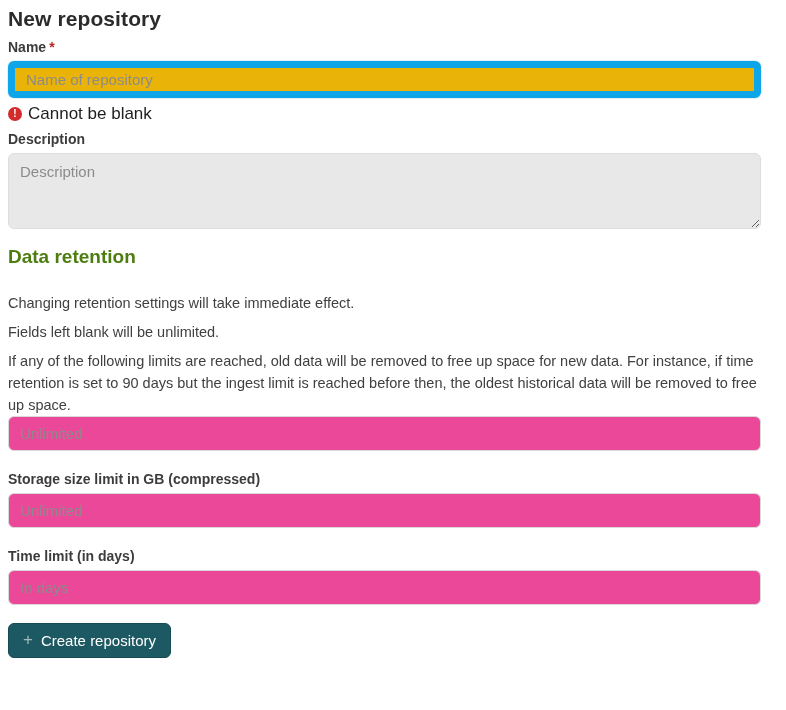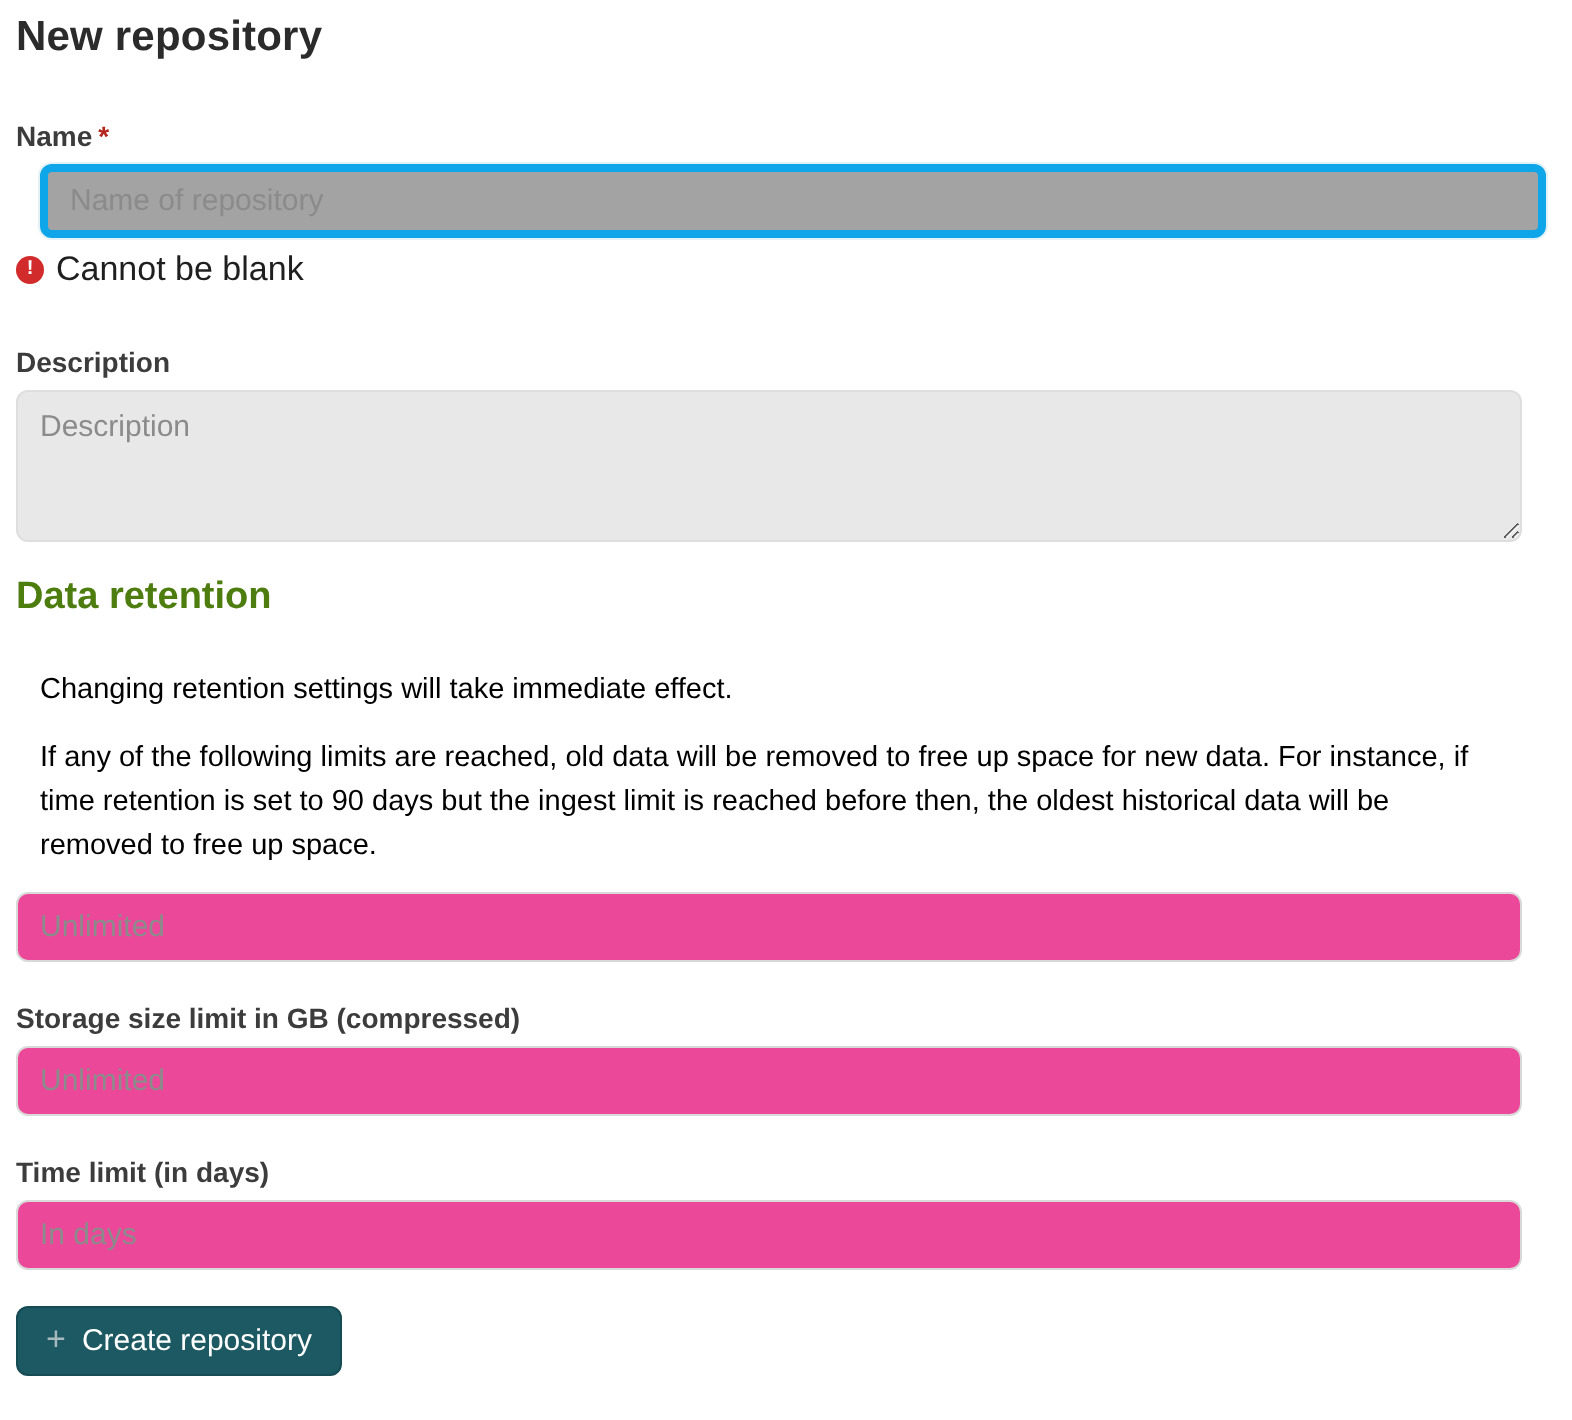--- a/index.html
+++ b/index.html
@@ -24,45 +24,44 @@
     letter-spacing: .1px;
   }
   .field-label {
     display: block;
     font-size: 14px;
     font-weight: 700;
     line-height: 17px;
     color: #3c3c3c;
     margin: 0 0 5px 0;
   }
-  .label-row { margin-top: 28px; }
+  .label-row { margin-top: 7px; }
   .required {
     color: #b3271e;
     font-weight: 700;
     margin-left: 3px;
   }
   .text-input {
     display: block;
     width: 100%;
     height: 37px;
     background: #ec4899;
     border: 1px solid #d9d9d9;
     border-radius: 6px;
     padding: 0 11px;
     font-size: 15px;
     font-family: "Liberation Sans", "DejaVu Sans", sans-serif;
     color: #2d2d2d;
     outline: none;
   }
   .text-input::placeholder, textarea::placeholder { color: #8b8b8b; opacity: 1; }
   .text-input.focused {
-    border: 4px solid #0ea5e9;
+    border: 7px solid #0ea5e9;
     box-shadow: 0 0 0 1px rgba(69,168,192,.15);
-    background: #a3a3a3;
-    margin-left: 12px;
+    background: #eab308;
   }
   .error-row {
     display: flex;
     align-items: center;
     gap: 6px;
     margin-top: 6px;
   }
   .error-icon {
     width: 14px;
     height: 14px;
@@ -96,22 +95,22 @@
   h2.section-title {
     font-size: 19px;
     font-weight: 700;
     line-height: 22px;
     color: #4d7c0f;
     margin: 17px 0 0 0;
   }
   p.body-text {
     font-size: 14.5px;
     line-height: 22px;
-    color: #000000;
-    margin: 12px;
+    color: #404040;
+    margin: 0;
     max-width: 770px;
   }
   p.body-text.p1 { margin-top: 24px; }
   p.body-text.p2 { margin-top: 7px; }
   p.body-text.p3 { margin-top: 7px; }
   .limit-label { margin-top: 17px; }
   .limit-label-2 { margin-top: 20px; }
   .limit-input { height: 35px; }
   button.create-btn {
     margin-top: 18px;
@@ -156,20 +155,21 @@
   </div>
 
   <div>
     <label class="field-label label-row">Description</label>
     <textarea class="description-area" placeholder="Description" style=""></textarea>
   </div>
 
   <h2 class="section-title">Data retention</h2>
 
   <p class="body-text p1">Changing retention settings will take immediate effect.</p>
+  <p class="body-text p2">Fields left blank will be unlimited.</p>
   <p class="body-text p3">If any of the following limits are reached, old data will be removed to free up space for new data. For instance, if time retention is set to 90 days but the ingest limit is reached before then, the oldest historical data will be removed to free up space.</p>
 
   <div>
     <input type="text" class="text-input limit-input" placeholder="Unlimited" style="">
   </div>
 
   <div>
     <label class="field-label limit-label-2">Storage size limit in GB (compressed)</label>
     <input type="text" class="text-input limit-input" placeholder="Unlimited" style="">
   </div>

